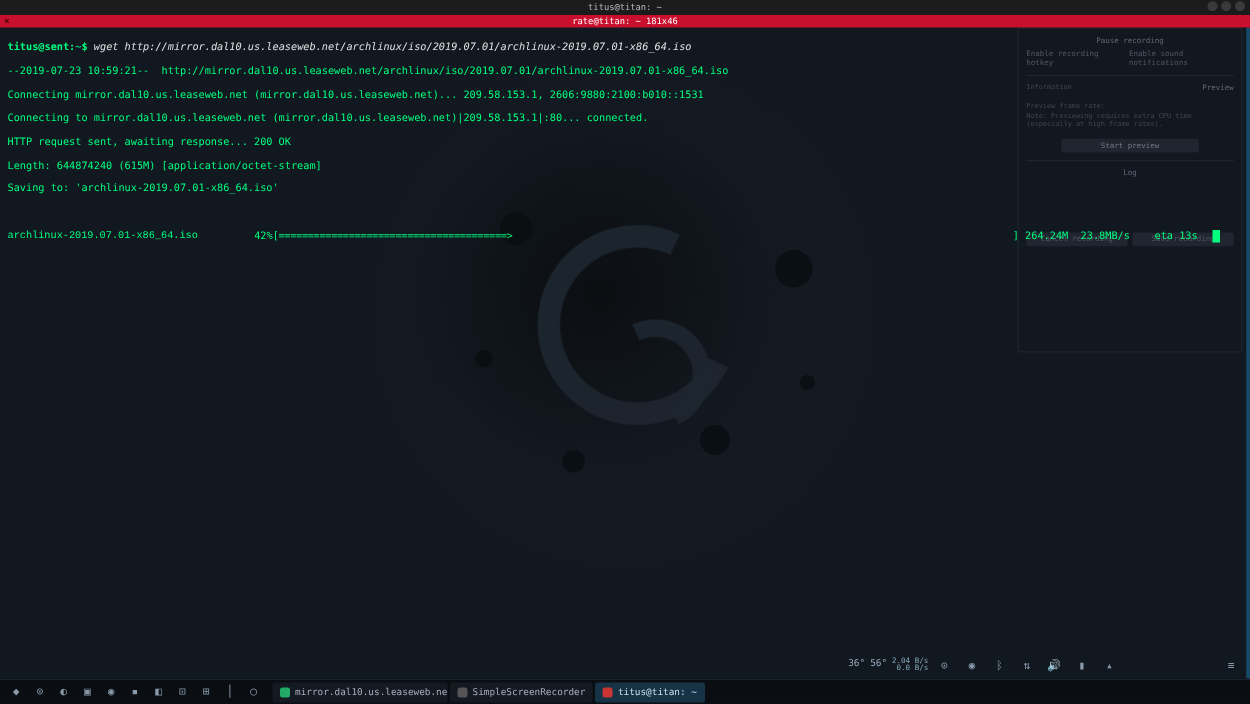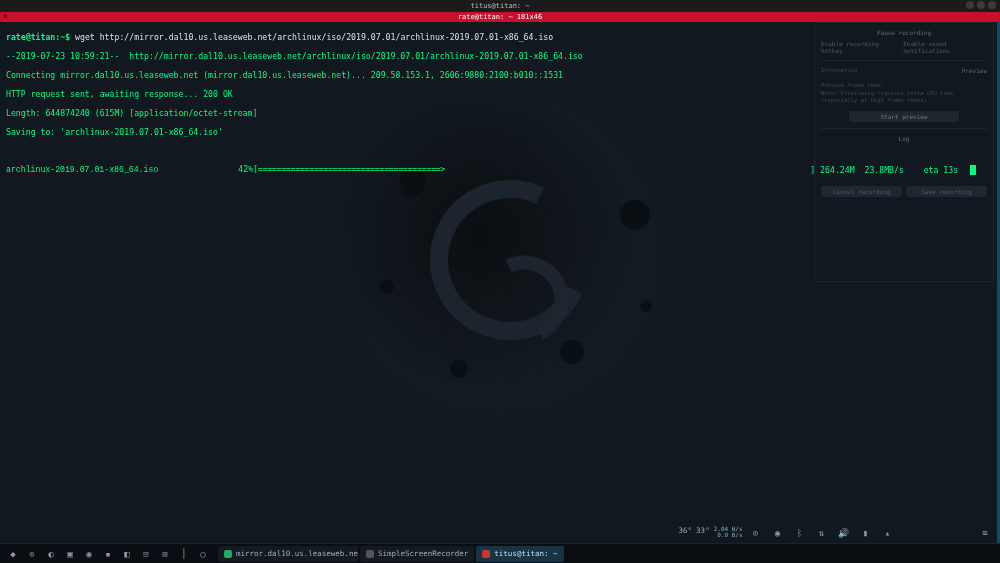--- a/index.html
+++ b/index.html
@@ -51,25 +51,25 @@
   .terminal {
     position: absolute; top: 22px; left: 0; right: 0; height: 110px;
     padding: 2px 6px;
     font-size: 8.2px; line-height: 1.15;
     color: #00ff7f; background: transparent;
     white-space: pre; z-index: 6;
   }
   .prompt { color: #00ff7f; font-weight: bold; }
   .host { color: #00ff7f; font-weight: bold; }
   .path { color: #00ff7f; }
-  .cmd { color: #e0e0e0; }
+  .cmd { color: #e0e0e0; font-style: italic; }
   .line { display: block; }
   .dl-line { display: flex; }
   .dl-file { flex: 0 0 auto; font-family: Liberation Mono, monospace; }
-  .dl-pct { margin-left: 80px; }
+  .dl-pct { margin-left: 45px; }
   .dl-bar { letter-spacing: -0.25px; }
   .dl-stats { position: absolute; right: 24px; color: #00ff7f; }
   .cursor {
     display: inline-block; width: 6px; height: 10px;
     background: #00ff7f; margin-left: 2px; vertical-align: middle;
   }
 
   
   .side-panel {
     position: absolute; right: 6px; top: 22px; width: 180px; height: 260px;
@@ -142,23 +142,24 @@
     <div class="winbtn"></div>
   </div>
 </div>
 
 <div class="term-title">
   <span class="close">×</span>
   <span>rate@titan: ~ 181x46</span>
 </div>
 
 <div class="terminal">
-<span class="line"><span class="host">rate@titan</span><span class="prompt">:</span><span class="path">~</span><span class="prompt">$</span> <span class="cmd">wget http://mirror.dal10.us.leaseweb.net/archlinux/iso/2019.07.01/archlinux-2019.07.01-x86_64.iso</span></span>
+<span class="line"><span class="host">titus@sent</span><span class="prompt">:</span><span class="path">~</span><span class="prompt">$</span> <span class="cmd">wget http://mirror.dal10.us.leaseweb.net/archlinux/iso/2019.07.01/archlinux-2019.07.01-x86_64.iso</span></span>
 <span class="line">--2019-07-23 10:59:21--  http://mirror.dal10.us.leaseweb.net/archlinux/iso/2019.07.01/archlinux-2019.07.01-x86_64.iso</span>
 <span class="line">Connecting mirror.dal10.us.leaseweb.net (mirror.dal10.us.leaseweb.net)... 209.58.153.1, 2606:9880:2100:b010::1531</span>
+<span class="line">Connecting to mirror.dal10.us.leaseweb.net (mirror.dal10.us.leaseweb.net)|209.58.153.1|:80... connected.</span>
 <span class="line">HTTP request sent, awaiting response... 200 OK</span>
 <span class="line">Length: 644874240 (615M) [application/octet-stream]</span>
 <span class="line">Saving to: 'archlinux-2019.07.01-x86_64.iso'</span>
 <span class="line"> </span>
 <span class="line dl-line">
   <span class="dl-file">archlinux-2019.07.01-x86_64.iso</span>
   <span class="dl-pct">42%</span><span class="dl-bar">[=======================================&gt;</span>
   <span class="dl-stats"><span>]</span> <span>264.24M</span>  <span>23.8MB/s</span>    <span>eta 13s</span>  <span class="cursor"></span></span>
 </span>
 </div>
@@ -209,21 +210,21 @@
       <span class="dot"></span>
       <span>SimpleScreenRecorder</span>
     </div>
     <div class="task t3 active">
       <span class="dot"></span>
       <span>titus@titan: ~</span>
     </div>
   </div>
   <div class="right">
     <span class="temp">36°</span>
-    <span class="temp">33°</span>
+    <span class="temp">56°</span>
     <span class="netgraph">
       <span>2.04 B/s</span><br>
       <span>0.0 B/s</span>
     </span>
     <span class="tray-icon">⊙</span>
     <span class="tray-icon">◉</span>
     <span class="tray-icon">ᛒ</span>
     <span class="tray-icon">⇅</span>
     <span class="tray-icon">🔊</span>
     <span class="tray-icon">▮</span>

